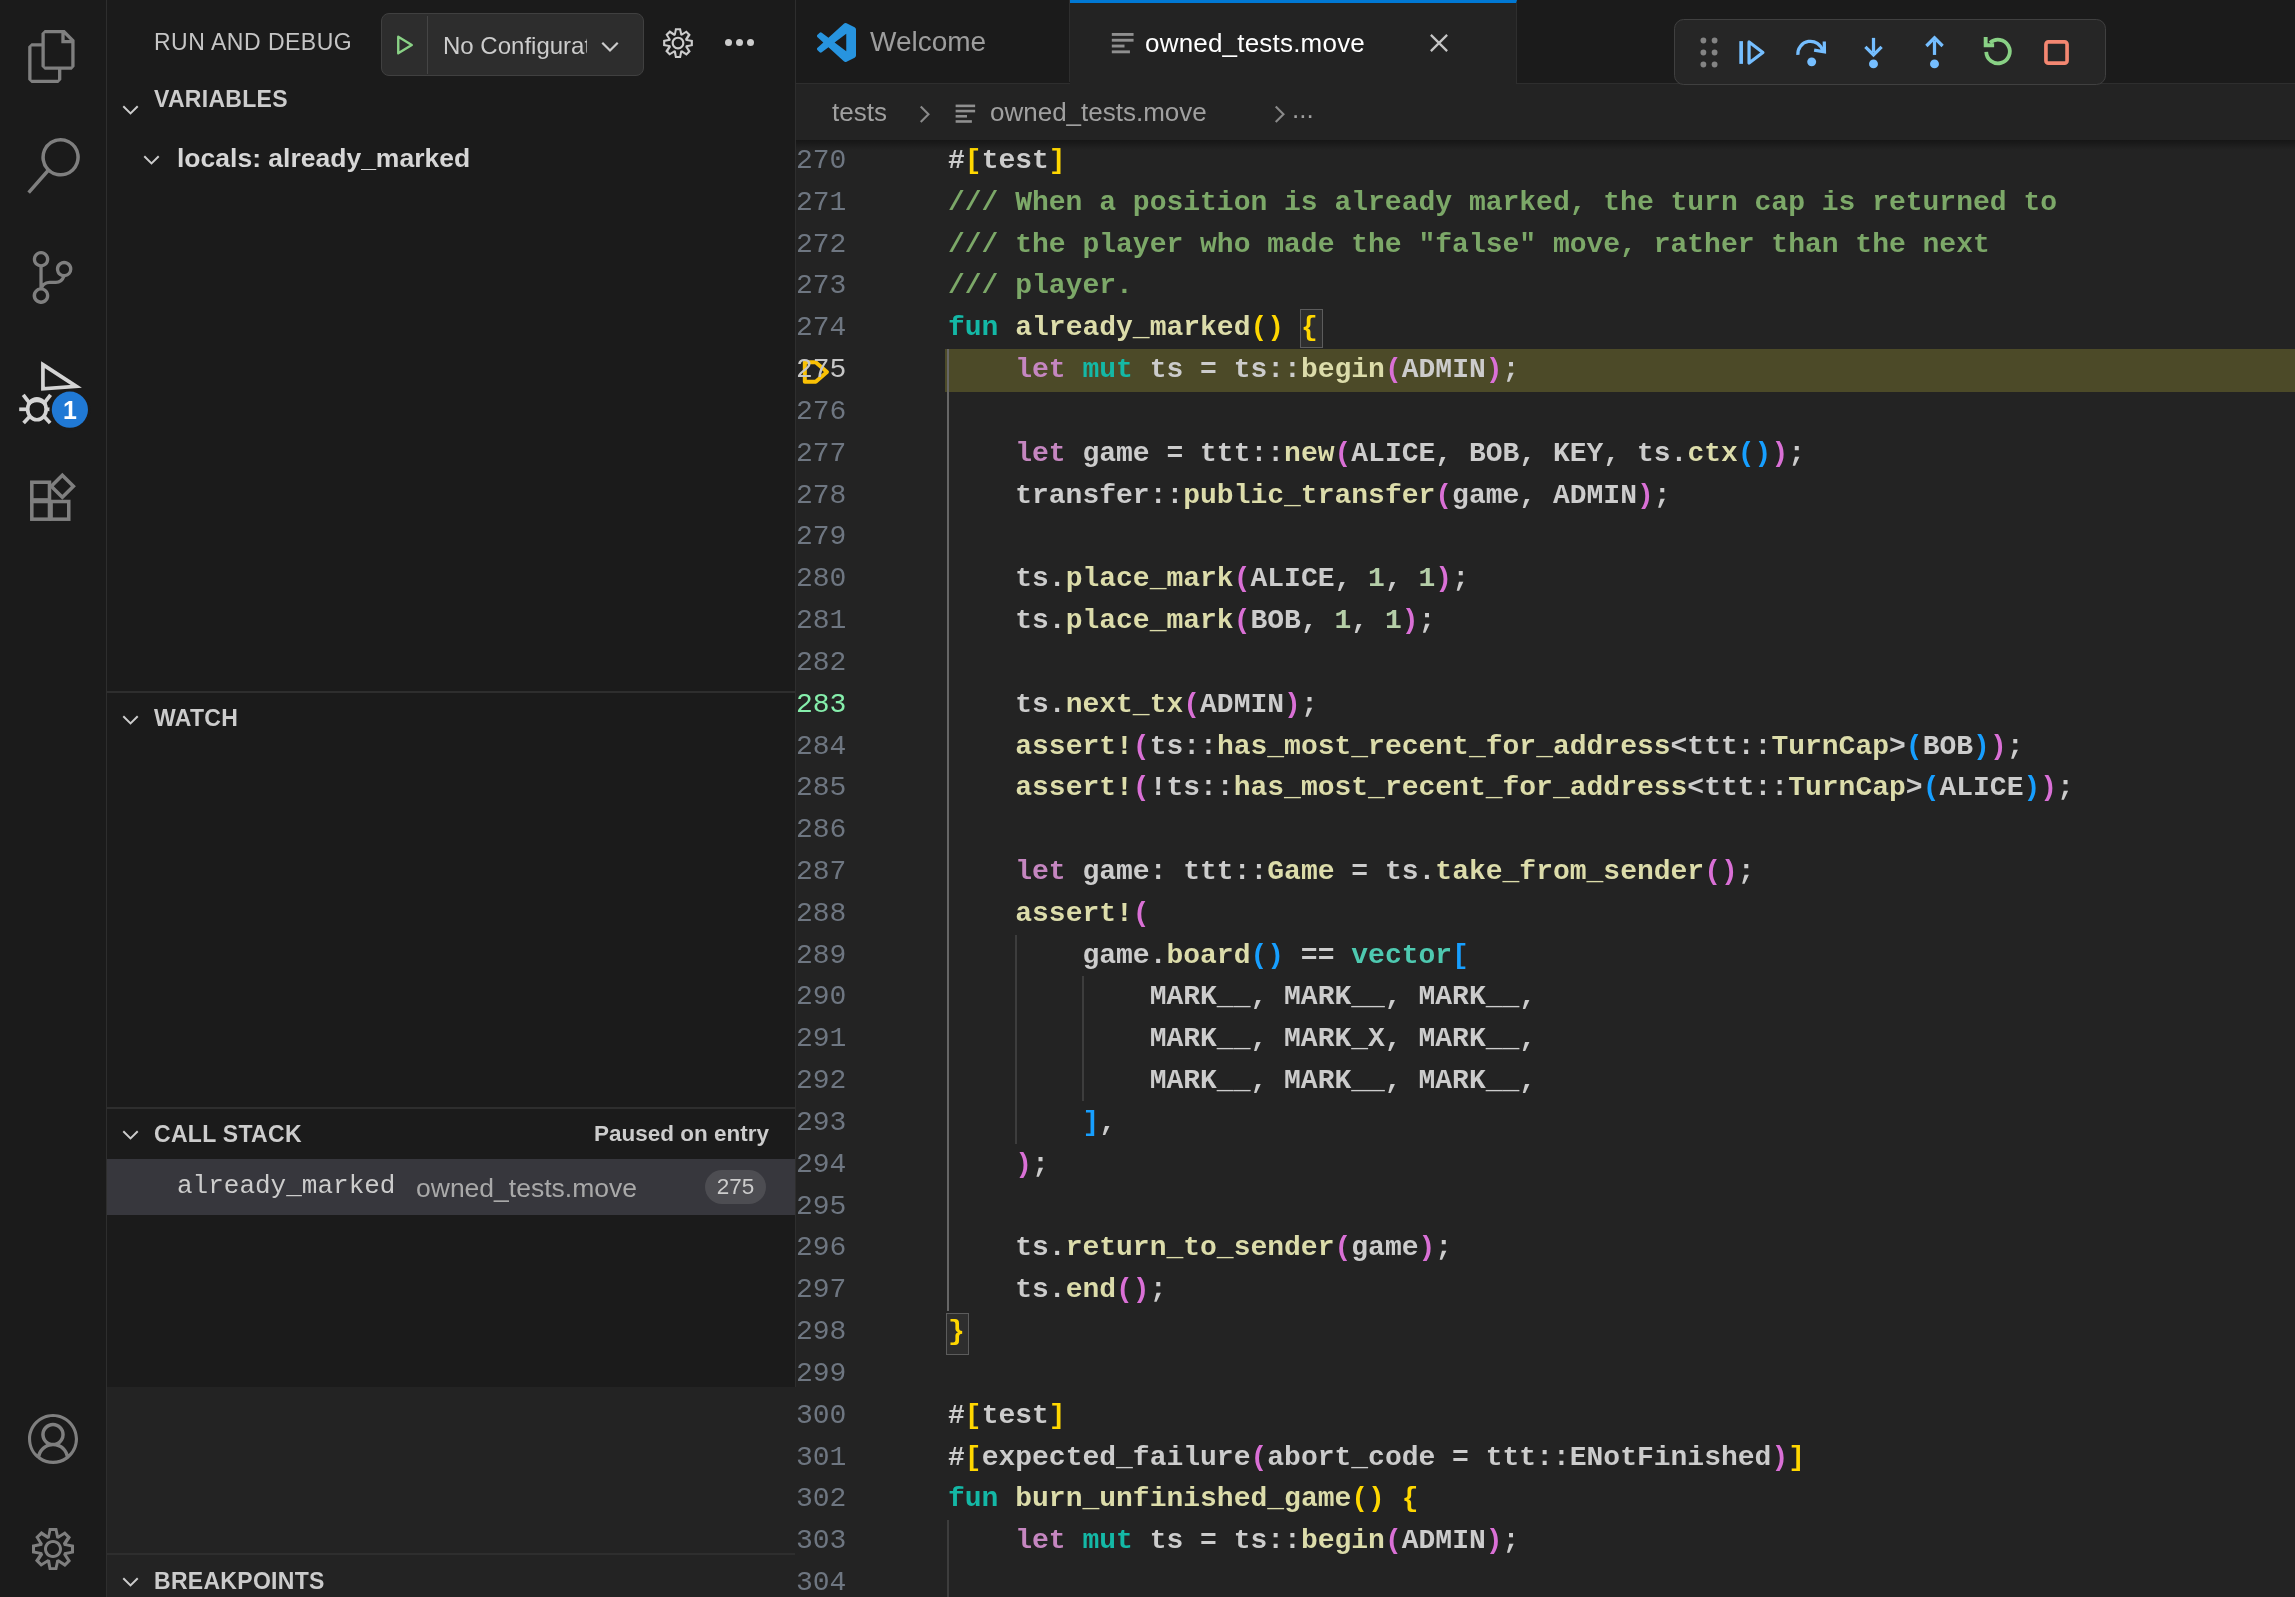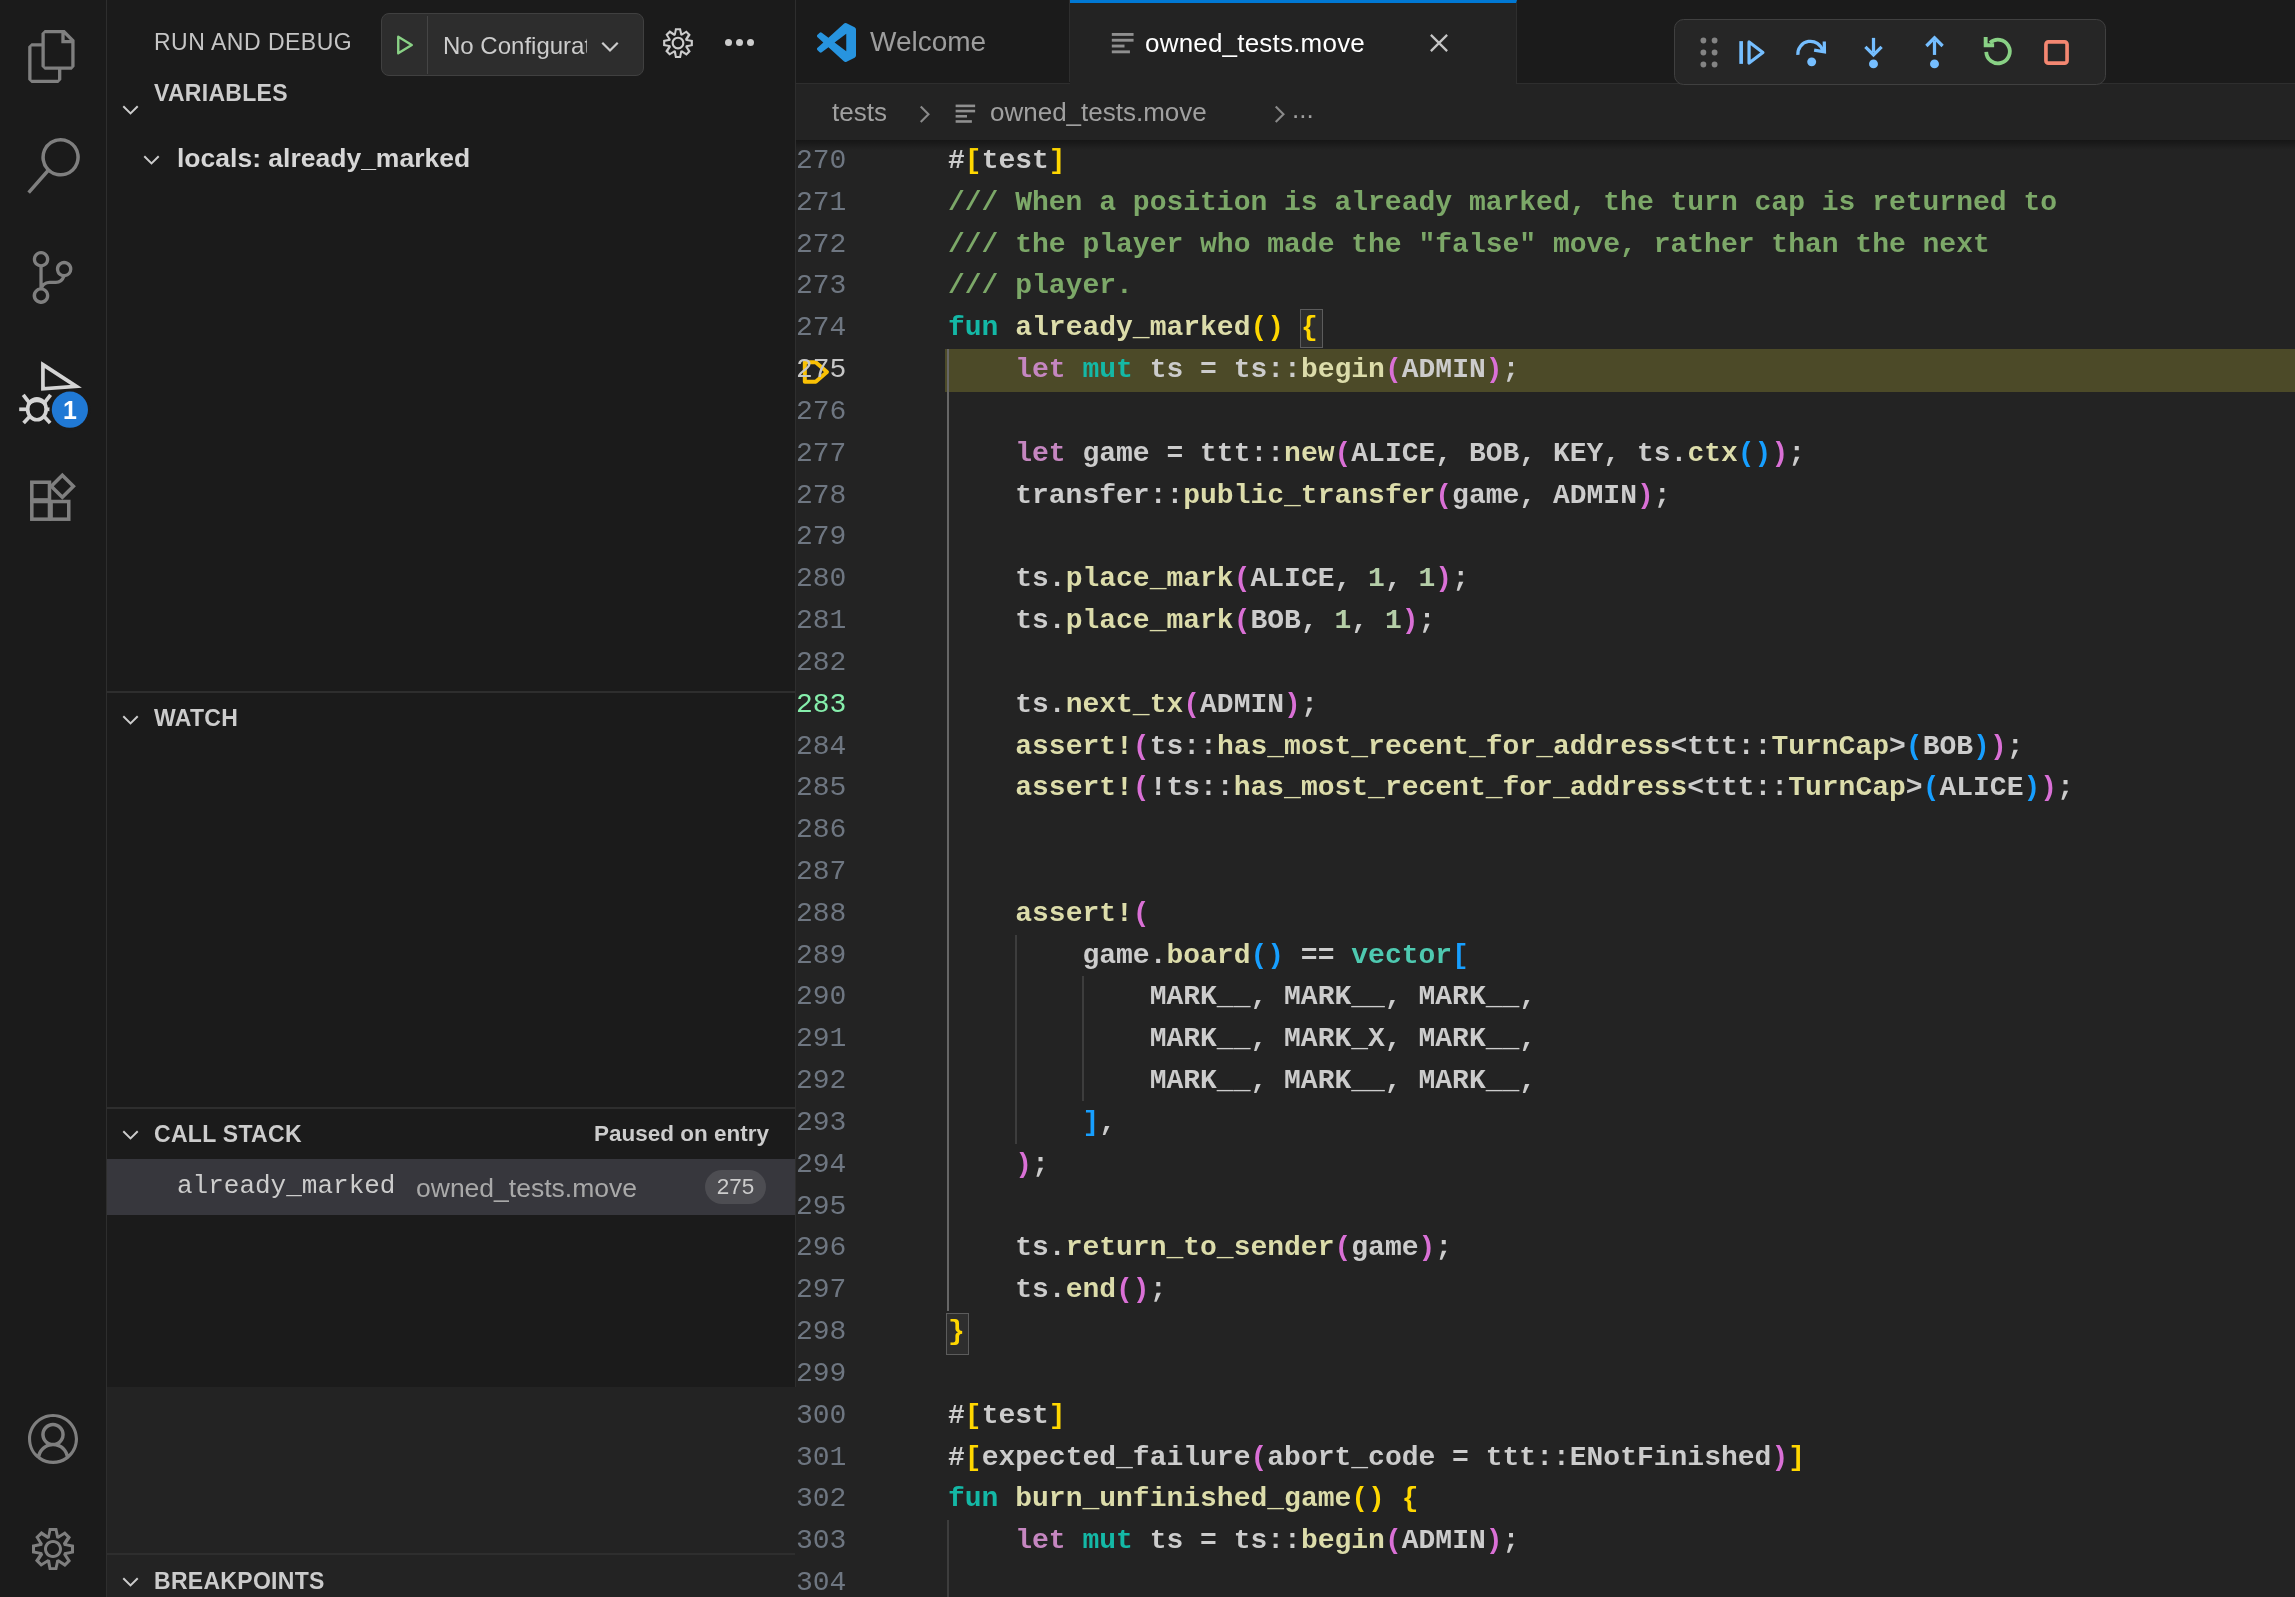--- a/index.html
+++ b/index.html
@@ -131,21 +131,21 @@
 
   <div class="abs" style="left:618px;top:39px;width:7.2px;height:7.2px;border-radius:50%;background:#cccccc;"></div>
   <div class="abs" style="left:629px;top:39px;width:7.2px;height:7.2px;border-radius:50%;background:#cccccc;"></div>
   <div class="abs" style="left:640px;top:39px;width:7.2px;height:7.2px;border-radius:50%;background:#cccccc;"></div>
 
   <div class="chev" style="left:13px;top:99px;">
       <svg width="21" height="21" viewBox="0 0 16 16">
         <path d="M2.5 5.5 L8 11 L13.5 5.5" fill="none" stroke="#cccccc" stroke-width="1.5"></path>
       </svg>
     </div>
-  <div class="shead" style="top:80px;text-align:right;">VARIABLES</div>
+  <div class="shead" style="top:86px;text-align:right;">VARIABLES</div>
 
   <div class="chev" style="left:34px;top:149px;">
       <svg width="21" height="21" viewBox="0 0 16 16">
         <path d="M2.5 5.5 L8 11 L13.5 5.5" fill="none" stroke="#cccccc" stroke-width="1.5"></path>
       </svg>
     </div>
   <div class="abs" style="left:70px;top:143px;font-size:26.5px;font-weight:700;color:#d6d6d6;">locals: already_marked</div>
 
   <div class="sep" style="top:691px;"></div>
   <div class="chev" style="left:13px;top:709px;">
@@ -237,21 +237,21 @@
 <div class="line" style="top:293px;"><span class="ln" style="color:#6e7681">277</span><span class="ct"><span class="w">    </span><span class="p">let</span><span class="w"> game = ttt::</span><span class="f">new</span><span class="g2">(</span><span class="w">ALICE, BOB, KEY, ts.</span><span class="f">ctx</span><span class="g3">()</span><span class="g2">)</span><span class="w">;</span></span></div>
 <div class="line" style="top:335px;"><span class="ln" style="color:#6e7681">278</span><span class="ct"><span class="w">    transfer::</span><span class="f">public_transfer</span><span class="g2">(</span><span class="w">game, ADMIN</span><span class="g2">)</span><span class="w">;</span></span></div>
 <div class="line" style="top:376px;"><span class="ln" style="color:#6e7681">279</span><span class="ct"></span></div>
 <div class="line" style="top:418px;"><span class="ln" style="color:#6e7681">280</span><span class="ct"><span class="w">    ts.</span><span class="f">place_mark</span><span class="g2">(</span><span class="w">ALICE, </span><span class="n">1</span><span class="w">, </span><span class="n">1</span><span class="g2">)</span><span class="w">;</span></span></div>
 <div class="line" style="top:460px;"><span class="ln" style="color:#6e7681">281</span><span class="ct"><span class="w">    ts.</span><span class="f">place_mark</span><span class="g2">(</span><span class="w">BOB, </span><span class="n">1</span><span class="w">, </span><span class="n">1</span><span class="g2">)</span><span class="w">;</span></span></div>
 <div class="line" style="top:502px;"><span class="ln" style="color:#6e7681">282</span><span class="ct"></span></div>
 <div class="line" style="top:544px;"><span class="ln" style="color:#86efac">283</span><span class="ct"><span class="w">    ts.</span><span class="f">next_tx</span><span class="g2">(</span><span class="w">ADMIN</span><span class="g2">)</span><span class="w">;</span></span></div>
 <div class="line" style="top:586px;"><span class="ln" style="color:#6e7681">284</span><span class="ct"><span class="w">    </span><span class="f">assert!</span><span class="g2">(</span><span class="w">ts::</span><span class="f">has_most_recent_for_address</span><span class="w">&lt;ttt::</span><span class="f">TurnCap</span><span class="w">&gt;</span><span class="g3">(</span><span class="w">BOB</span><span class="g3">)</span><span class="g2">)</span><span class="w">;</span></span></div>
 <div class="line" style="top:627px;"><span class="ln" style="color:#6e7681">285</span><span class="ct"><span class="w">    </span><span class="f">assert!</span><span class="g2">(</span><span class="w">!ts::</span><span class="f">has_most_recent_for_address</span><span class="w">&lt;ttt::</span><span class="f">TurnCap</span><span class="w">&gt;</span><span class="g3">(</span><span class="w">ALICE</span><span class="g3">)</span><span class="g2">)</span><span class="w">;</span></span></div>
 <div class="line" style="top:669px;"><span class="ln" style="color:#6e7681">286</span><span class="ct"></span></div>
-<div class="line" style="top:711px;"><span class="ln" style="color:#6e7681">287</span></div>
+<div class="line" style="top:711px;"><span class="ln" style="color:#6e7681">287</span><span class="ct"><span class="w">    </span><span class="p">let</span><span class="w"> game: ttt::</span><span class="f">Game</span><span class="w"> = ts.</span><span class="f">take_from_sender</span><span class="g2">()</span><span class="w">;</span></span></div>
 <div class="line" style="top:753px;"><span class="ln" style="color:#6e7681">288</span><span class="ct"><span class="w">    </span><span class="f">assert!</span><span class="g2">(</span></span></div>
 <div class="line" style="top:795px;"><span class="ln" style="color:#6e7681">289</span><span class="ct"><span class="w">        game.</span><span class="f">board</span><span class="g3">()</span><span class="w"> == </span><span class="t">vector</span><span class="g3">[</span></span></div>
 <div class="line" style="top:836px;"><span class="ln" style="color:#6e7681">290</span><span class="ct"><span class="w">            MARK__, MARK__, MARK__,</span></span></div>
 <div class="line" style="top:878px;"><span class="ln" style="color:#6e7681">291</span><span class="ct"><span class="w">            MARK__, MARK_X, MARK__,</span></span></div>
 <div class="line" style="top:920px;"><span class="ln" style="color:#6e7681">292</span><span class="ct"><span class="w">            MARK__, MARK__, MARK__,</span></span></div>
 <div class="line" style="top:962px;"><span class="ln" style="color:#6e7681">293</span><span class="ct"><span class="w">        </span><span class="g3">]</span><span class="w">,</span></span></div>
 <div class="line" style="top:1004px;"><span class="ln" style="color:#6e7681">294</span><span class="ct"><span class="w">    </span><span class="g2">)</span><span class="w">;</span></span></div>
 <div class="line" style="top:1046px;"><span class="ln" style="color:#6e7681">295</span><span class="ct"></span></div>
 <div class="line" style="top:1087px;"><span class="ln" style="color:#6e7681">296</span><span class="ct"><span class="w">    ts.</span><span class="f">return_to_sender</span><span class="g2">(</span><span class="w">game</span><span class="g2">)</span><span class="w">;</span></span></div>
 <div class="line" style="top:1129px;"><span class="ln" style="color:#6e7681">297</span><span class="ct"><span class="w">    ts.</span><span class="f">end</span><span class="g2">()</span><span class="w">;</span></span></div>

